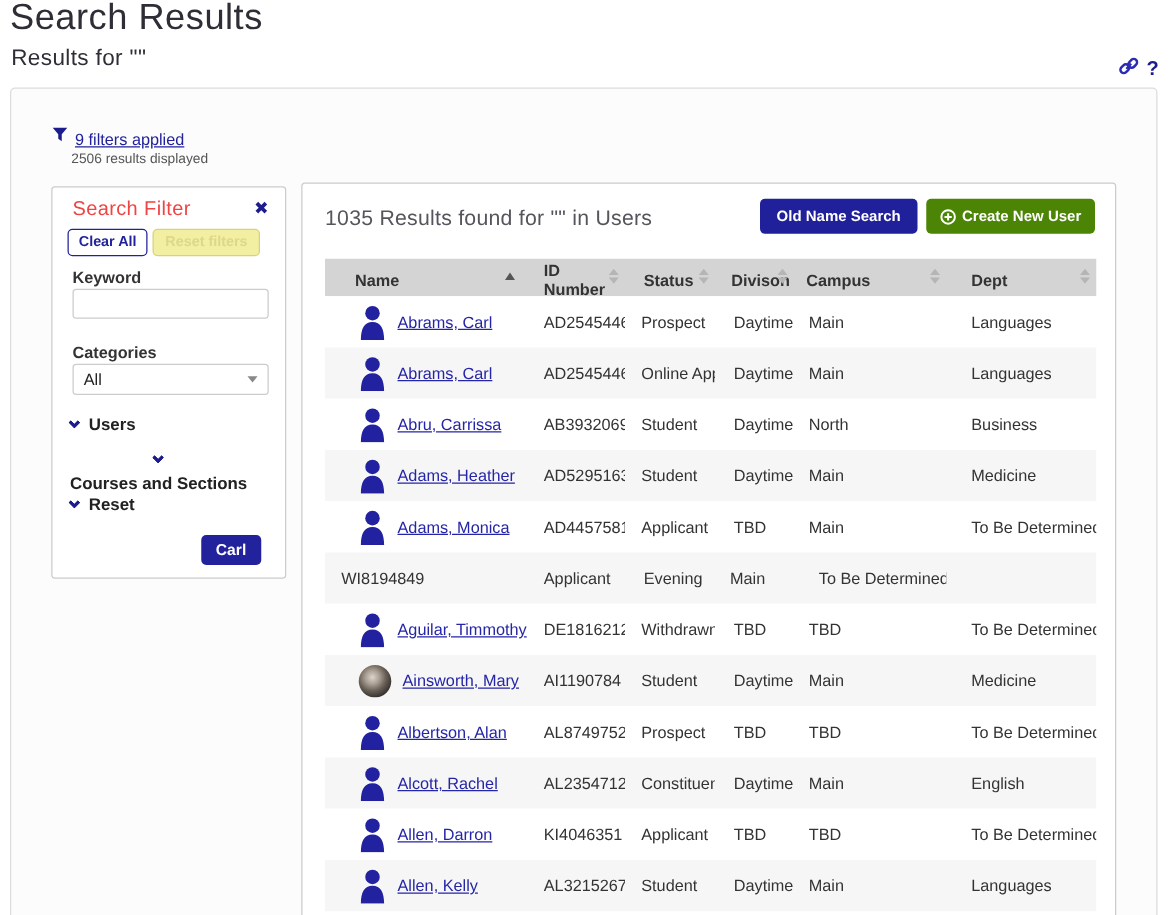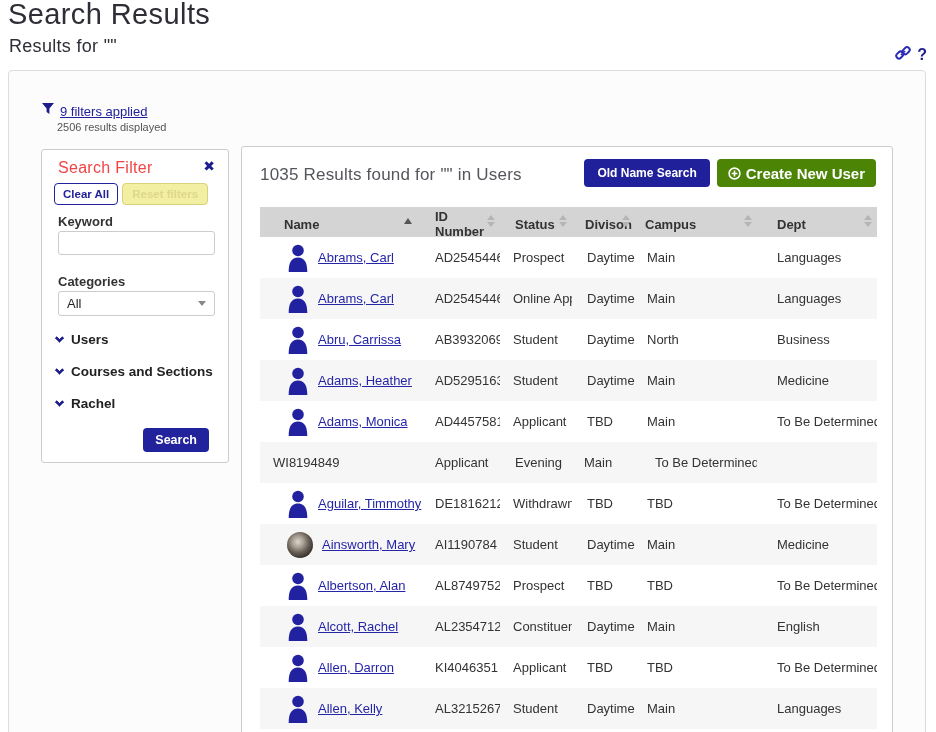--- a/index.html
+++ b/index.html
@@ -51,21 +51,21 @@
     cursor:pointer; font-family:"Liberation Sans",sans-serif; }
 
   
   .main-panel { position:absolute; left:232px; top:75px; width:652px; height:600px;
     background:#fff; border:1px solid #ccc; border-radius:3px; }
   .results-heading { position:absolute; left:18px; top:18px; font-size:17px; color:#54565c; letter-spacing:.2px; }
   .main-actions { position:absolute; right:16px; top:12px; display:flex; gap:7px; }
   .btn-oldname { background:#20209a; color:#fff; border:none; border-radius:4px; height:28px;
     padding:0 13px; font-size:12px; font-weight:bold; cursor:pointer; font-family:"Liberation Sans",sans-serif; }
   .btn-create { background:#4c8405; color:#fff; border:none; border-radius:4px; height:28px;
-    padding:0 11px; font-size:15px; font-weight:bold; cursor:pointer; display:flex;
+    padding:0 11px; font-size:12px; font-weight:bold; cursor:pointer; display:flex;
     align-items:center; gap:5px; font-family:"Liberation Sans",sans-serif; }
 
   
   .table { position:absolute; left:18px; top:60px; width:617px; }
   .thead, .trow { display:grid; grid-template-columns:162px 78px 72px 63px 122px 120px; align-items:center; }
   .thead { background:#d4d4d4; height:30px; }
   .th { position:relative; font-size:13px; font-weight:bold; color:#333; height:34px;
     display:flex; align-items:center; cursor:pointer; }
   .th.c1{ padding-left:24px; } .th.c2{ padding-left:13px; } .th.c3{ padding-left:15px; }
   .th.c4{ padding-left:13px; } .th.c5{ padding-left:10px; } .th.c6{ padding-left:20px; }
@@ -136,30 +136,30 @@
       <div class="field-label" style="top:124px;">Categories</div>
       <div class="select-box">
         <span>All</span>
         <span class="select-caret"></span>
       </div>
 
       <div class="acc-row" style="top:182px;">
         <span class="chev"></span>
         <span class="acc-label">Users</span>
       </div>
-      <div class="acc-row" style="top:214px;">
+      <div class="acc-row" style="top:214px;flex-direction:column;">
         <span class="chev"></span>
         <span class="acc-label">Courses and Sections</span>
       </div>
       <div class="acc-row" style="top:246px;">
         <span class="chev"></span>
-        <span class="acc-label">Rachel</span>
-      </div>
-
-      <button class="btn-apply">Search</button>
+        <span class="acc-label">Reset</span>
+      </div>
+
+      <button class="btn-apply">Carl</button>
     </div>
 
     <div class="main-panel">
       <div class="results-heading">1035 Results found for "" in Users</div>
 
       <div class="main-actions">
         <button class="btn-oldname">Old Name Search</button>
         <button class="btn-create">
           <span style="display:flex;">
             <svg width="13" height="13" viewBox="0 0 13 13">

